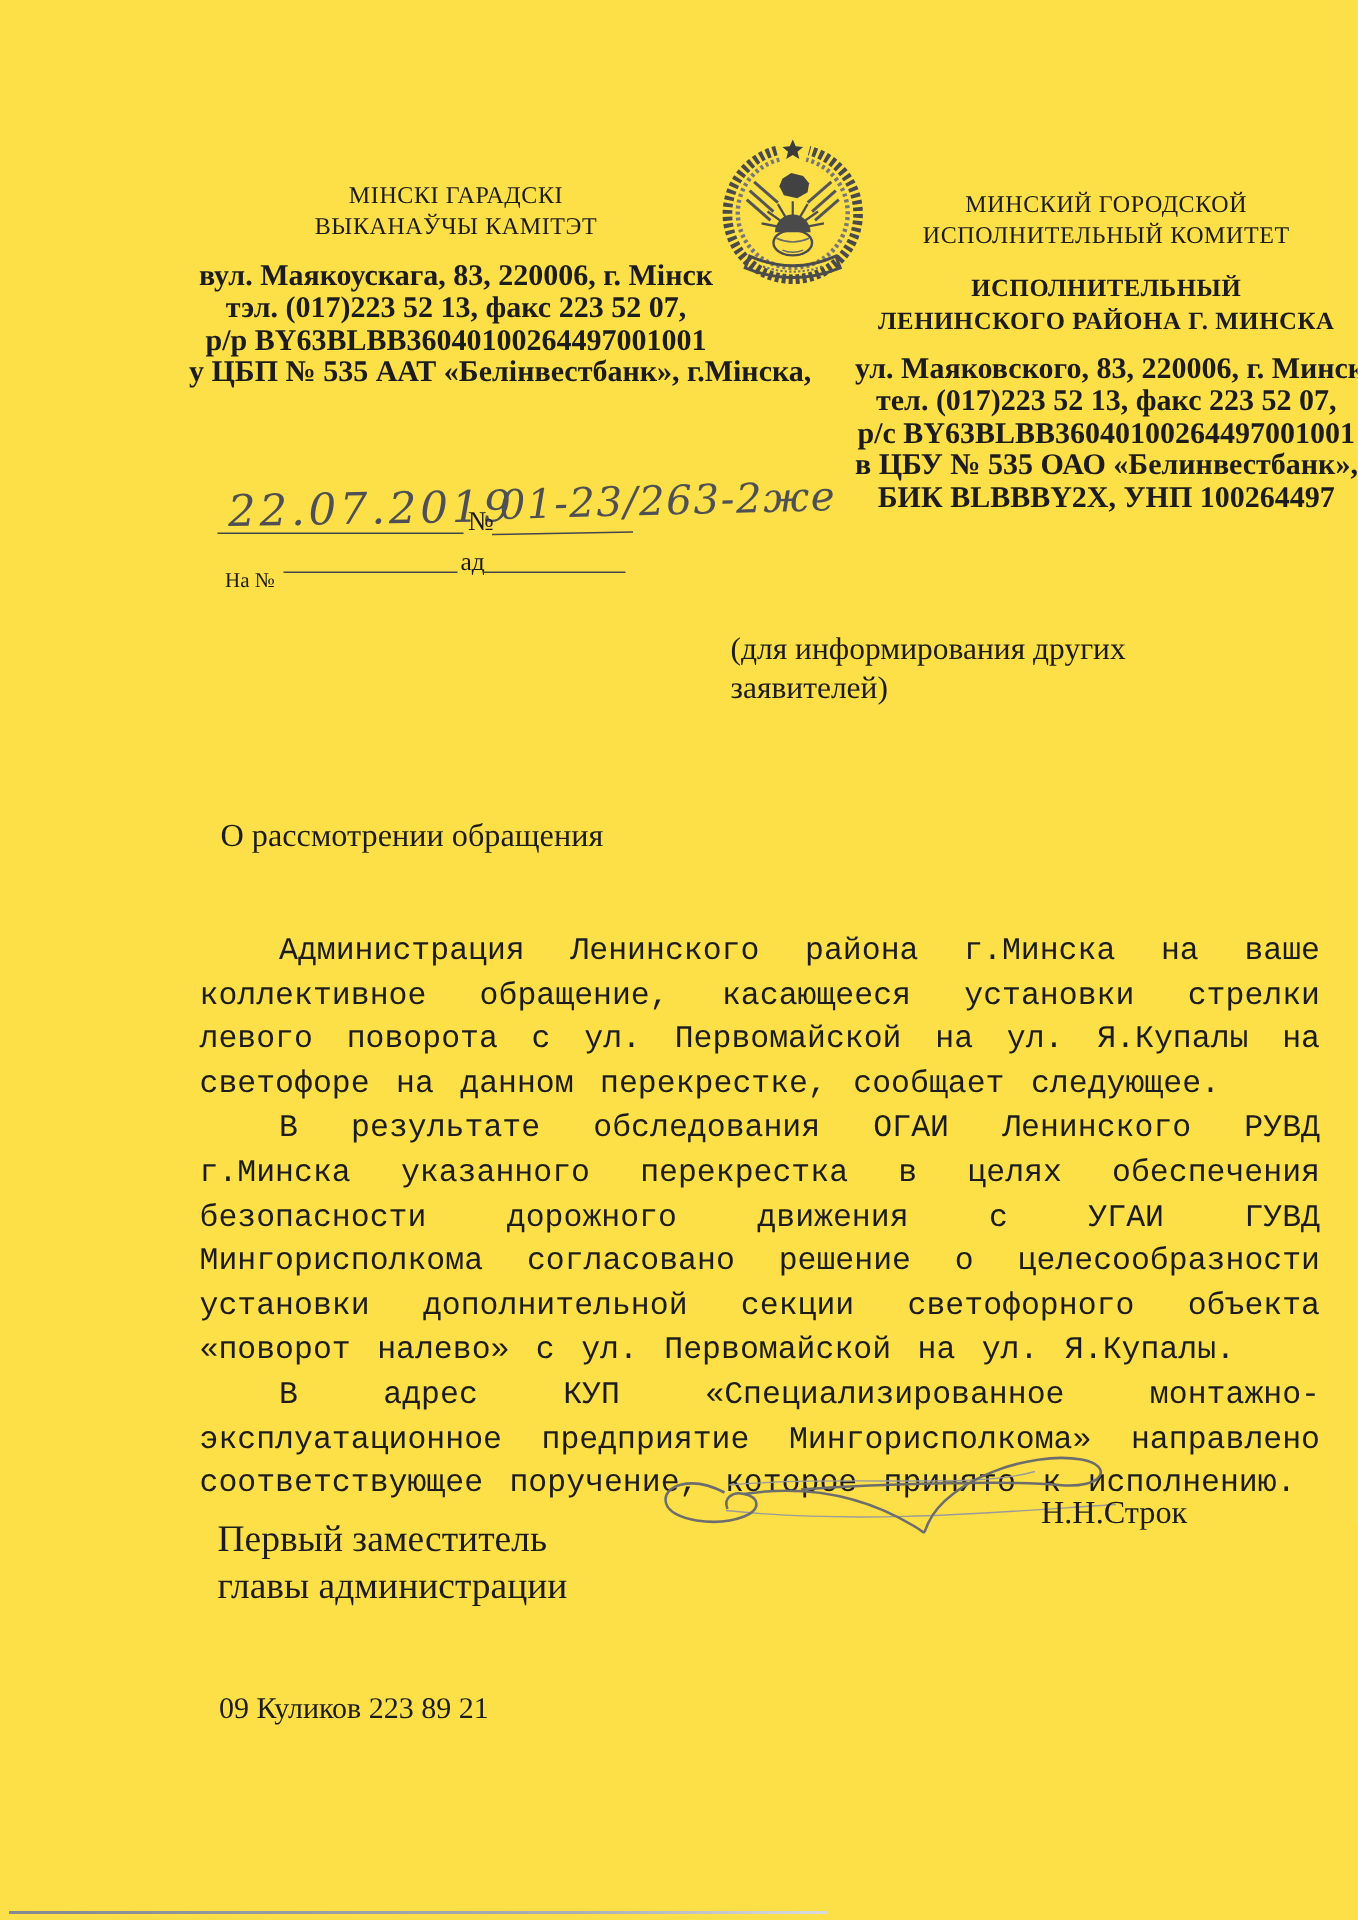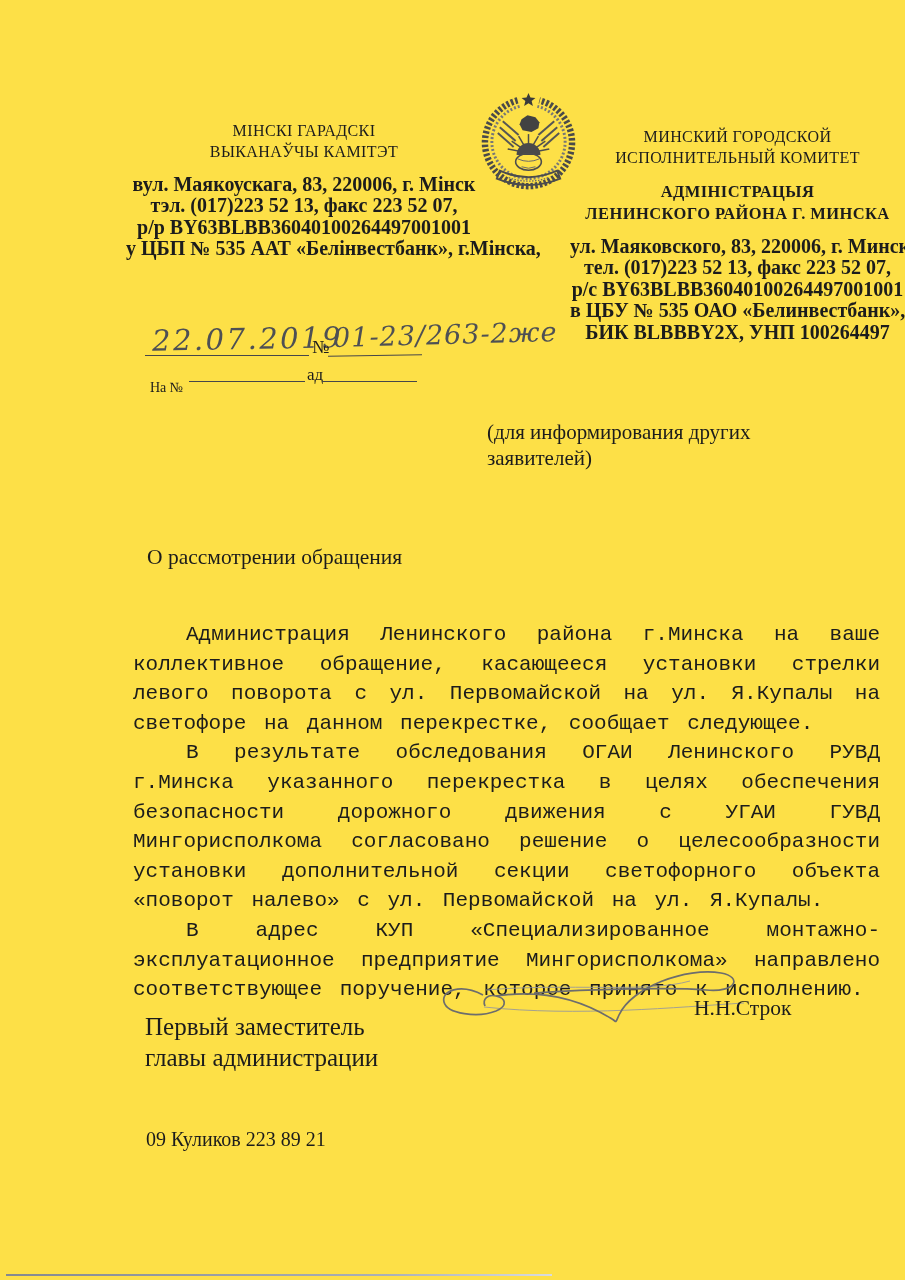--- a/index.html
+++ b/index.html
@@ -112,21 +112,21 @@
     <path d="M21 80 q29 13 58 0 l3 8 q-32 13 -64 0 z" fill="none" stroke="#4c4c4c" stroke-width="2"></path>
     <path d="M30 87 q20 7 40 0" fill="none" stroke="#6d6d6d" stroke-width="1.4" stroke-dasharray="1.5 1.5"></path>
   </svg>
 
   <div class="lh-block lh-right">
     <div class="parent-org">
       <div>МИНСКИЙ ГОРОДСКОЙ</div>
       <div>ИСПОЛНИТЕЛЬНЫЙ КОМИТЕТ</div>
     </div>
     <div class="org-name">
-      <div>АДМІНІСТРАЦЫЯ</div>
+      <div>ИСПОЛНИТЕЛЬНЫЙ</div>
       <div>ЛЕНИНСКОГО  РАЙОНА Г. МИНСКА</div>
     </div>
     <div class="addr">
       <div>ул. Маяковского, 83, 220006, г. Минск</div>
       <div>тел. (017)223 52 13, факс 223 52 07,</div>
       <div>р/с BY63BLBB36040100264497001001</div>
       <div>в ЦБУ № 535 ОАО  «Белинвестбанк», г.Минска,</div>
       <div>БИК BLBBBY2X, УНП 100264497</div>
     </div>
   </div>

